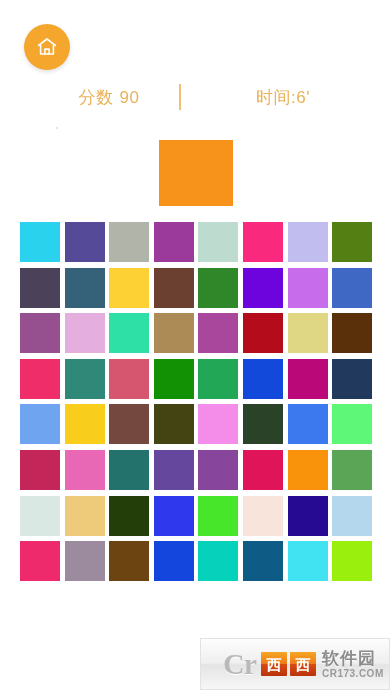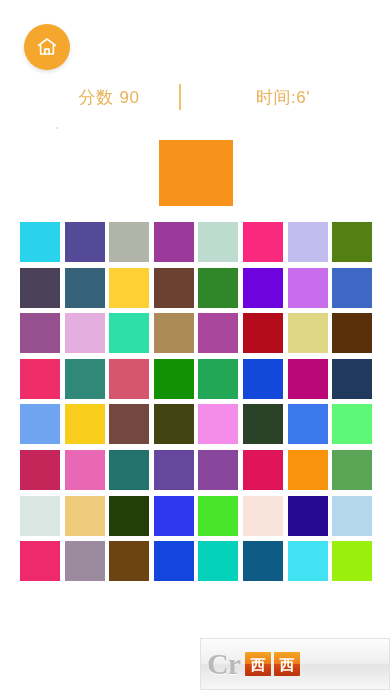--- a/index.html
+++ b/index.html
@@ -122,21 +122,21 @@
   .watermark {
     position: absolute;
     right: 2px;
     bottom: 6px;
     width: 190px;
     height: 52px;
     background: linear-gradient(180deg,#fdfdfd 0%,#efefef 48%,#e4e4e4 52%,#f7f7f7 100%);
     border: 1px solid #e2e2e2;
     display: flex;
     align-items: center;
-    padding-left: 6px;
+    padding-left: 22px;
     box-sizing: border-box;
   }
   .wm-cr {
     font-family: "Liberation Serif", serif;
     font-size: 30px;
     font-weight: bold;
     color: #b9b9b9;
     letter-spacing: -1px;
     text-shadow: 0 1px 0 #ffffff;
     line-height: 1;
@@ -270,15 +270,19 @@
       <div class="tile" style="background: rgb(65, 227, 243);"></div>
       <div class="tile" style="background: rgb(155, 239, 13);"></div>
     </div>
 
   <div class="watermark">
     <div class="wm-cr">Cr</div>
     <div class="wm-boxes">
         <div class="wm-box">西</div>
         <div class="wm-box">西</div>
       </div>
+    <div class="wm-right">
+      <div class="wm-cn">软件园</div>
+      <div class="wm-url">CR173.COM</div>
+    </div>
   </div>
 
 </div>
 
 </body></html>

